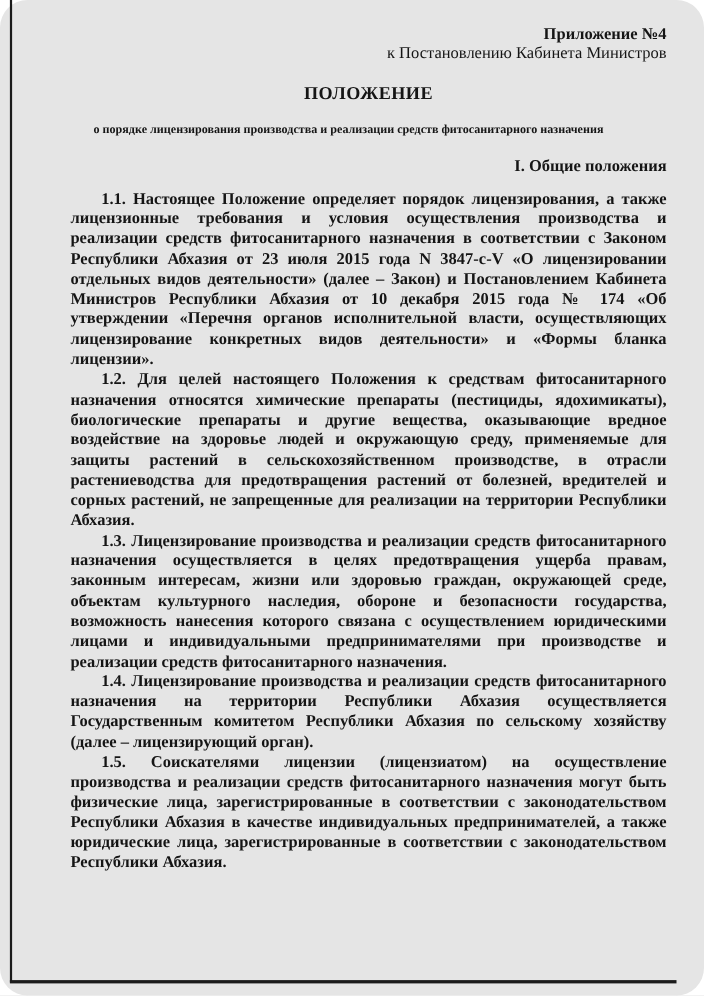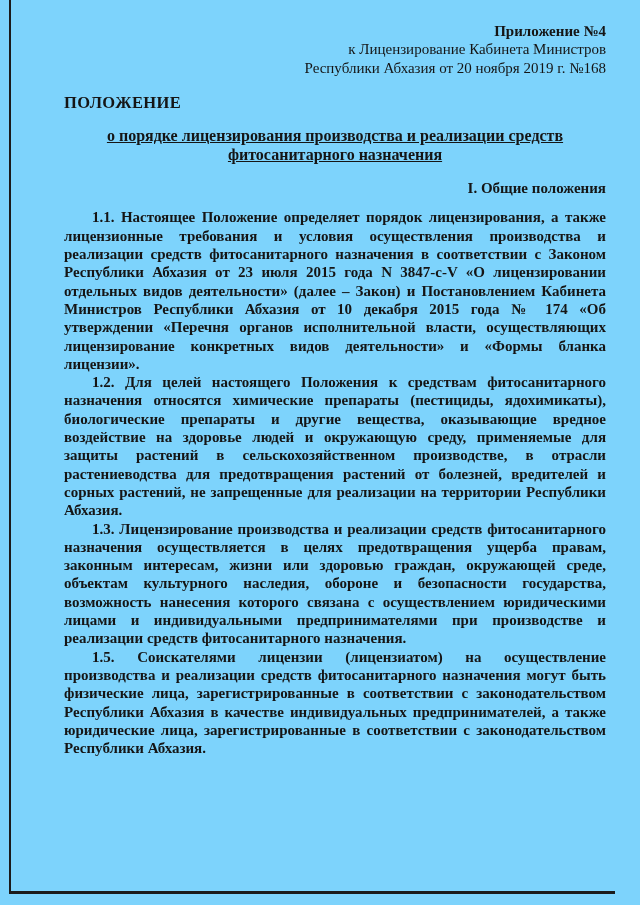--- a/index.html
+++ b/index.html
@@ -11,21 +11,22 @@
     height: 905px;
     background: #ffffff;
     font-family: "Liberation Serif", serif;
     color: #151515;
     overflow: hidden;
   }
   .page {
     position: relative;
     width: 640px;
     height: 905px;
-    background: #7dd3fc;
+    background: #e5e5e5;
+    border-radius: 25px;
   }
   
   .scan-edge-left {
     position: absolute;
     left: 9px;
     top: 0;
     width: 2px;
     height: 893px;
     background: #1b1b1b;
   }
@@ -49,32 +50,32 @@
     text-align: right;
   }
   .header-line {
     white-space: nowrap;
   }
   .header-line.bold {
     font-weight: bold;
   }
   .doc-title {
     margin: 17px 0 0 0;
+    text-align: center;
     font-size: 16.5px;
     font-weight: bold;
     letter-spacing: 0.4px;
   }
   .doc-subtitle {
     margin: 15px auto 0 auto;
     max-width: 500px;
-    text-align: center;
-    font-size: 16px;
+    text-align: left;
+    font-size: 11px;
     font-weight: bold;
     line-height: 18.5px;
-    text-decoration: underline;
   }
   .section-heading {
     margin: 15px 0 11px 0;
     font-size: 15px;
     font-weight: bold;
     text-indent: 28px;
     text-align: right;
   }
   .para {
     margin: 0;
@@ -87,29 +88,29 @@
 <body>
 
 <div class="page">
   <div class="scan-edge-left"></div>
   <div class="scan-edge-bottom"></div>
 
   <div class="content">
 
     <div class="header-block">
       <div class="header-line bold">Приложение №4</div>
-      <div class="header-line">к Лицензирование Кабинета Министров</div>
-      <div class="header-line">Республики Абхазия от 20 ноября 2019 г. №168</div>
+      <div class="header-line">к Постановлению Кабинета Министров</div>
     </div>
 
     <h1 class="doc-title">ПОЛОЖЕНИЕ</h1>
 
     <h2 class="doc-subtitle">о порядке лицензирования производства и реализации средств фитосанитарного назначения</h2>
 
     <h3 class="section-heading">I. Общие положения</h3>
 
     <p class="para">1.1. Настоящее Положение определяет порядок лицензирования, а также лицензионные требования и условия осуществления производства и реализации средств фитосанитарного назначения в соответствии с Законом Республики Абхазия от 23 июля 2015 года N 3847-с-V «О лицензировании отдельных видов деятельности» (далее – Закон) и Постановлением Кабинета Министров Республики Абхазия от 10 декабря 2015 года № 174 «Об утверждении «Перечня органов исполнительной власти, осуществляющих лицензирование конкретных видов деятельности» и «Формы бланка лицензии».</p>
     <p class="para">1.2. Для целей настоящего Положения к средствам фитосанитарного назначения относятся химические препараты (пестициды, ядохимикаты), биологические препараты и другие вещества, оказывающие вредное воздействие на здоровье людей и окружающую среду, применяемые для защиты растений в сельскохозяйственном производстве, в отрасли растениеводства для предотвращения растений от болезней, вредителей и сорных растений, не запрещенные для реализации на территории Республики Абхазия.</p>
     <p class="para">1.3. Лицензирование производства и реализации средств фитосанитарного назначения осуществляется в целях предотвращения ущерба правам, законным интересам, жизни или здоровью граждан, окружающей среде, объектам культурного наследия, обороне и безопасности государства, возможность нанесения которого связана с осуществлением юридическими лицами и индивидуальными предпринимателями при производстве и реализации средств фитосанитарного назначения.</p>
+    <p class="para">1.4. Лицензирование производства и реализации средств фитосанитарного назначения на территории Республики Абхазия осуществляется Государственным комитетом Республики Абхазия по сельскому хозяйству (далее – лицензирующий орган).</p>
     <p class="para">1.5. Соискателями лицензии (лицензиатом) на осуществление производства и реализации средств фитосанитарного назначения могут быть физические лица, зарегистрированные в соответствии с законодательством Республики Абхазия в качестве индивидуальных предпринимателей, а также юридические лица, зарегистрированные в соответствии с законодательством Республики Абхазия.</p>
 
   </div>
 </div>
 
 </body></html>

